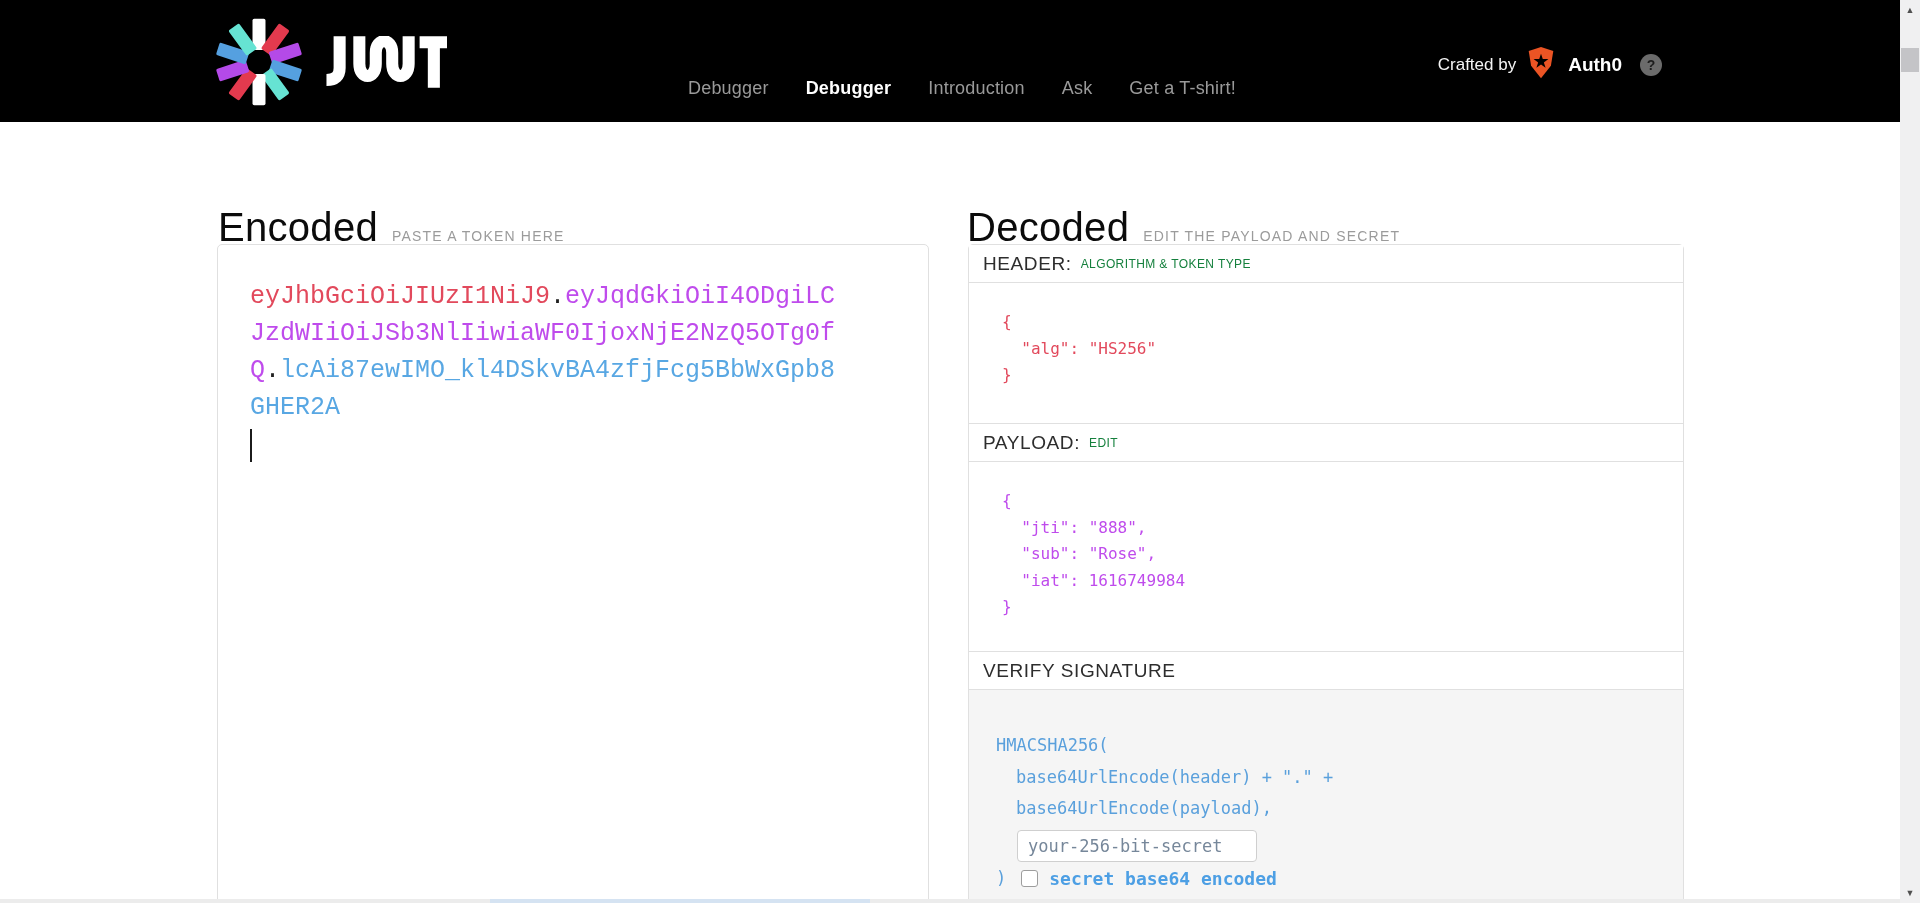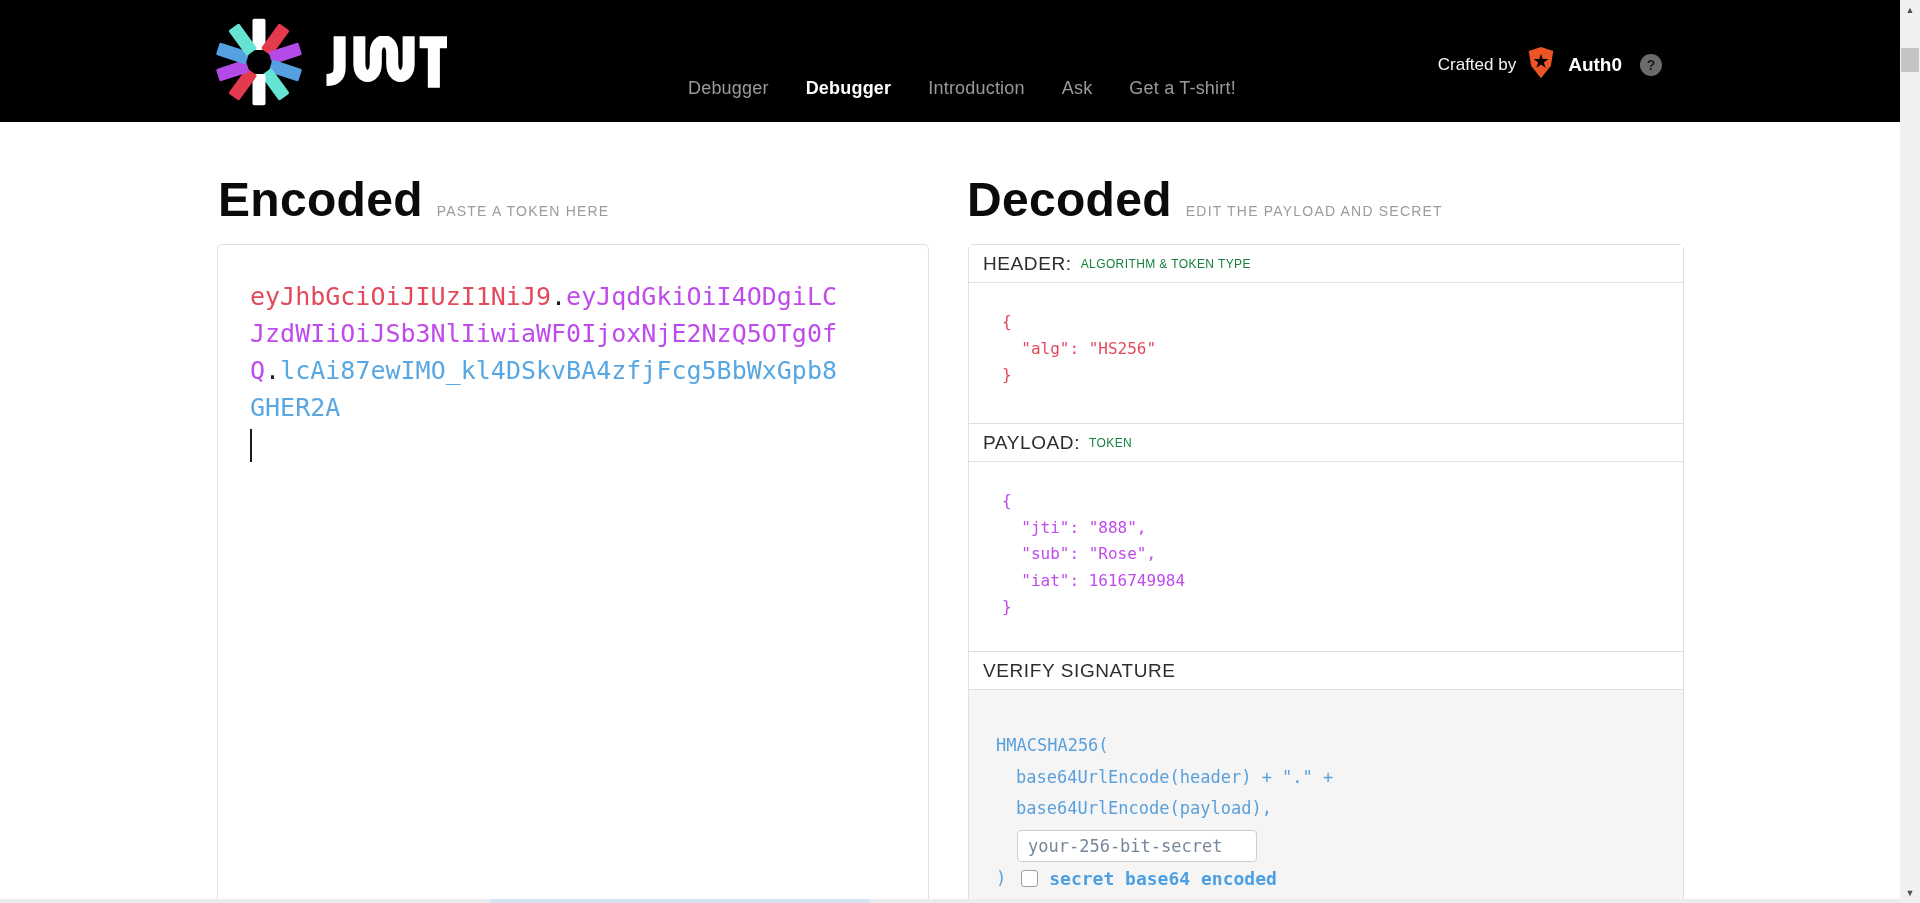--- a/index.html
+++ b/index.html
@@ -17,30 +17,30 @@
   .crafted { position:absolute; right:238px; top:0; height:129px; display:flex; align-items:center; gap:10px; }
   .crafted-text { color:#f4f4f4; font-size:17px; }
   .auth0-name { color:#fff; font-size:19px; font-weight:bold; margin-left:2px; }
   .help-badge { width:22px; height:22px; border-radius:50%; background:#6b6b6b; color:#1c1c1c;
                 font-size:14px; font-weight:bold; display:flex; align-items:center; justify-content:center;
                 margin-left:8px; cursor:pointer; }
 
   
   .title-block { position:absolute; top:172px; display:flex; align-items:baseline; gap:14px; }
   .title-block.left { left:218px; } .title-block.right { left:967px; }
-  .page-title { font-size:48px; color:#0b0b0b; font-weight:700; letter-spacing:.3px; }
+  .page-title { font-size:40px; color:#0b0b0b; font-weight:400; letter-spacing:.3px;margin-top:33px; }
   .page-subtitle { font-size:14px; color:#9b9b9b; letter-spacing:1.2px; }
 
   
   .panel { position:absolute; top:244px; border:1px solid #e0e0e0; border-radius:5px; background:#fff; }
   .panel.encoded { left:217px; width:712px; height:680px; }
   .panel.decoded { left:968px; width:716px; height:680px; display:flex; flex-direction:column; }
 
   .token-area { padding:33px 0 0 32px; cursor:text; }
-  .token { width:600px; word-break:break-all; font-size:25px; line-height:37px; letter-spacing:0; white-space:pre-wrap; }
+  .token { width:600px; word-break:break-all; font-size:25px; line-height:37px; letter-spacing:0; white-space:pre-wrap;font-family:Liberation Mono, monospace; }
   .tok-header { color:var(--token-red); }
   .tok-payload { color:var(--token-purple); }
   .tok-signature { color:var(--token-blue); }
   .tok-dot { color:#1f1f1f; }
   .caret { width:2px; height:33px; background:#1b1b1b; margin:3px 0 0 0; }
 
   .section-label-row { height:38px; flex:0 0 38px; display:flex; align-items:center; gap:9px;
                        padding-left:14px; border-bottom:1px solid #e0e0e0; background:#fff; }
   .section-label { font-size:19px; color:#2d2d2d; letter-spacing:.6px; }
   .section-sublabel { font-size:12px; color:#15803d; letter-spacing:.4px; }
@@ -150,21 +150,21 @@
     <span class="section-sublabel">ALGORITHM &amp; TOKEN TYPE</span>
   </div>
   <div class="json-area header-json mono">
     <div class="json-line">{</div>
     <div class="json-line">  "alg": "HS256"</div>
     <div class="json-line">}</div>
   </div>
 
   <div class="section-label-row">
     <span class="section-label">PAYLOAD:</span>
-    <span class="section-sublabel">TOKEN</span>
+    <span class="section-sublabel">EDIT</span>
   </div>
   <div class="json-area payload-json mono">
     <div class="json-line">{</div>
     <div class="json-line">  "jti": "888",</div>
     <div class="json-line">  "sub": "Rose",</div>
     <div class="json-line">  "iat": 1616749984</div>
     <div class="json-line">}</div>
   </div>
 
   <div class="section-label-row">

